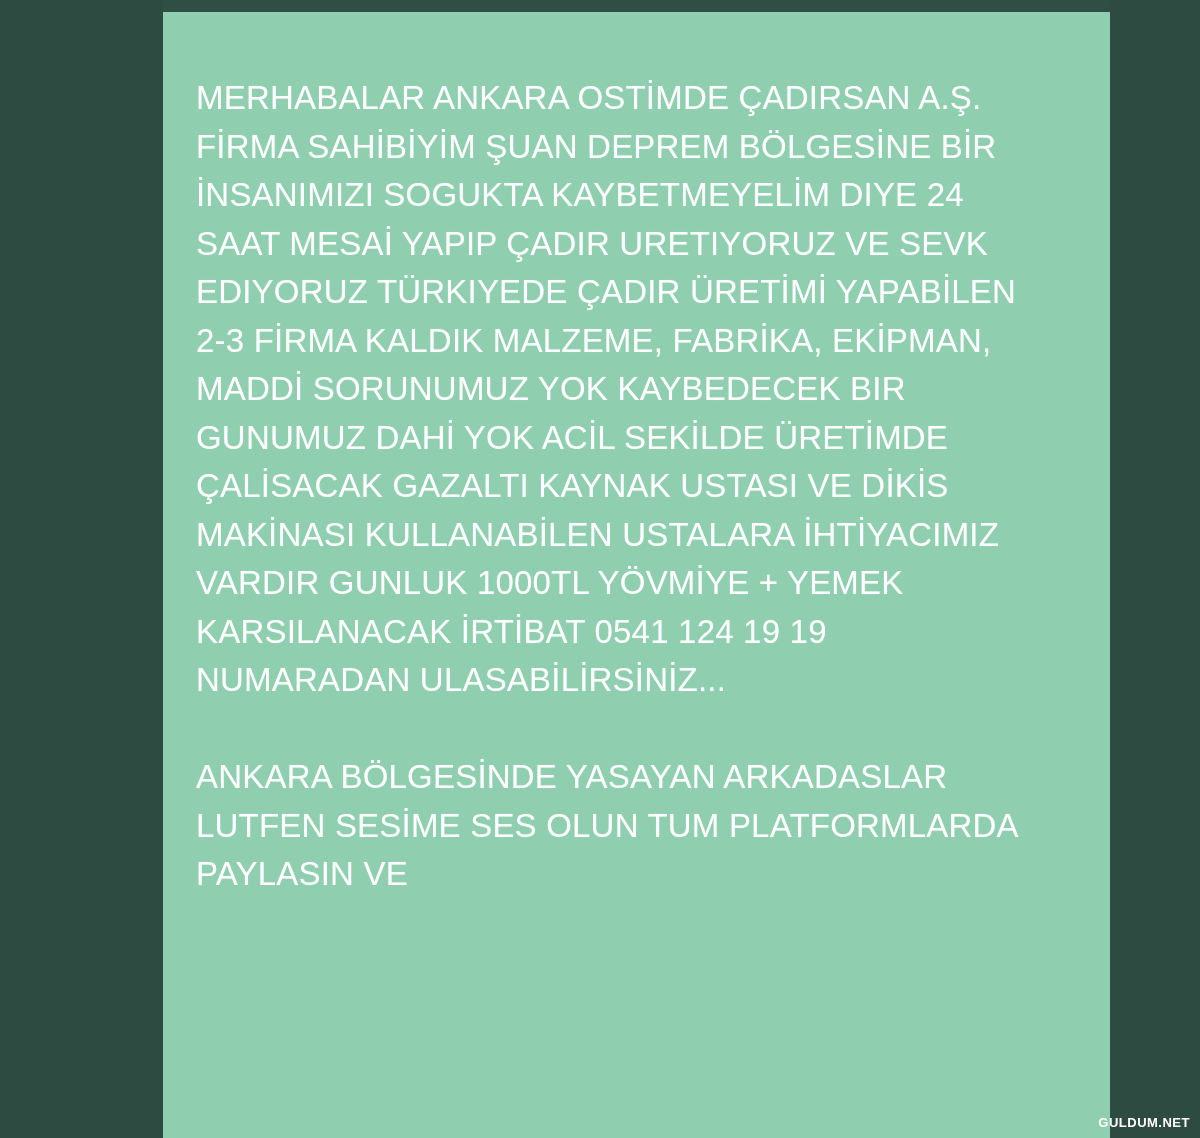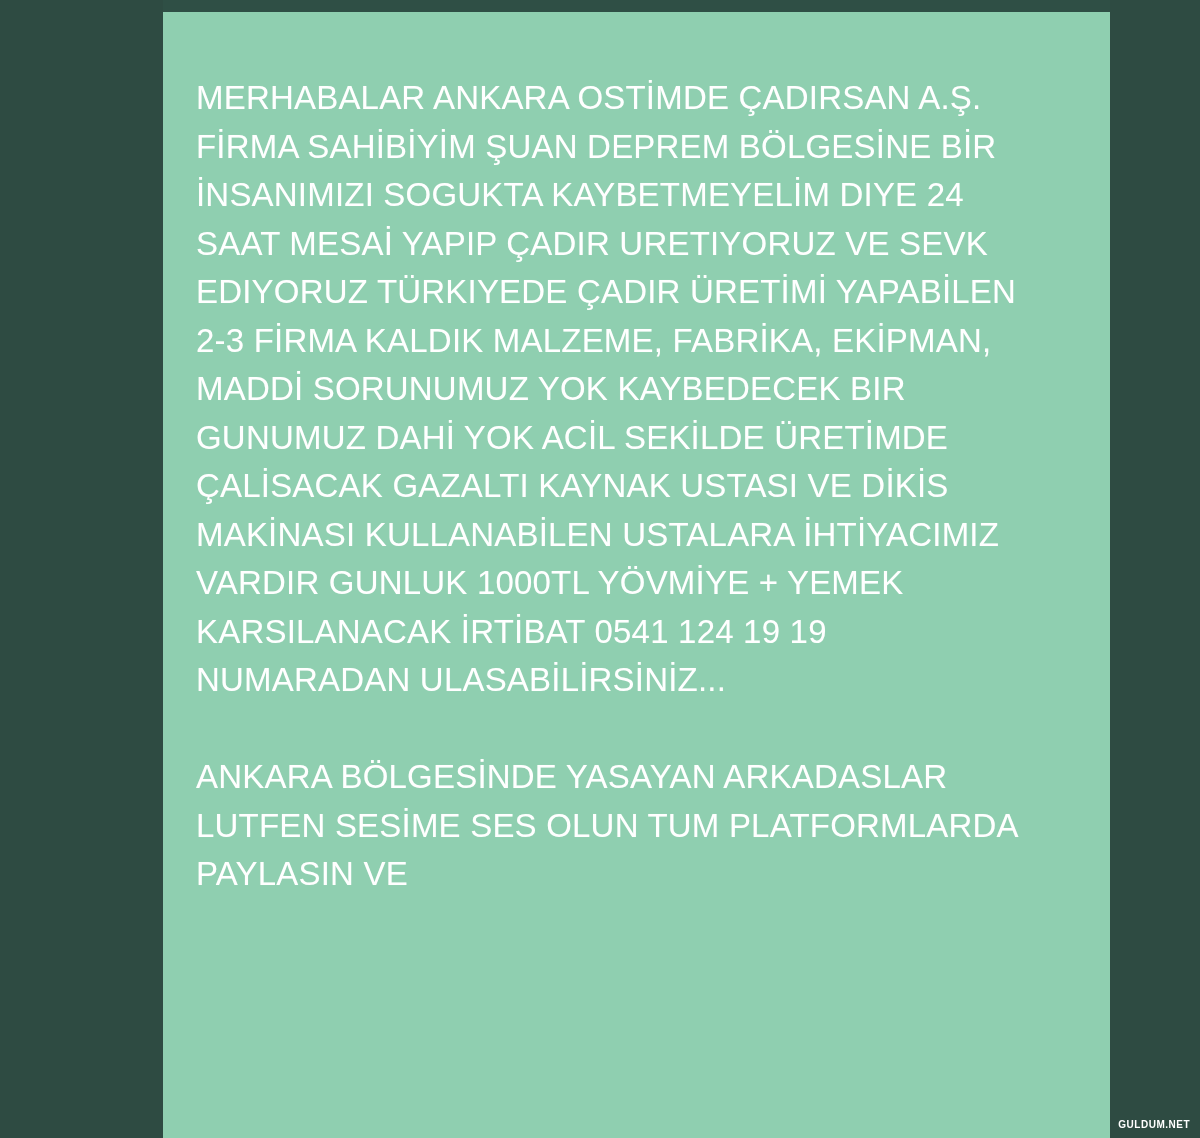--- a/index.html
+++ b/index.html
@@ -54,21 +54,21 @@
     letter-spacing: 0.2px;
     font-weight: 400;
     white-space: pre-wrap;
     text-shadow: 0 0 1px rgba(255,255,255,0.25);
   }
   .watermark {
     position: absolute;
     right: 10px;
     bottom: 8px;
     color: #ffffff;
-    font-size: 10px;
+    font-size: 13px;
     font-weight: bold;
     letter-spacing: 0.5px;
     font-family: "Liberation Sans", sans-serif;
   }
 </style>
 </head>
 <body>
 
 <div class="page">
 

